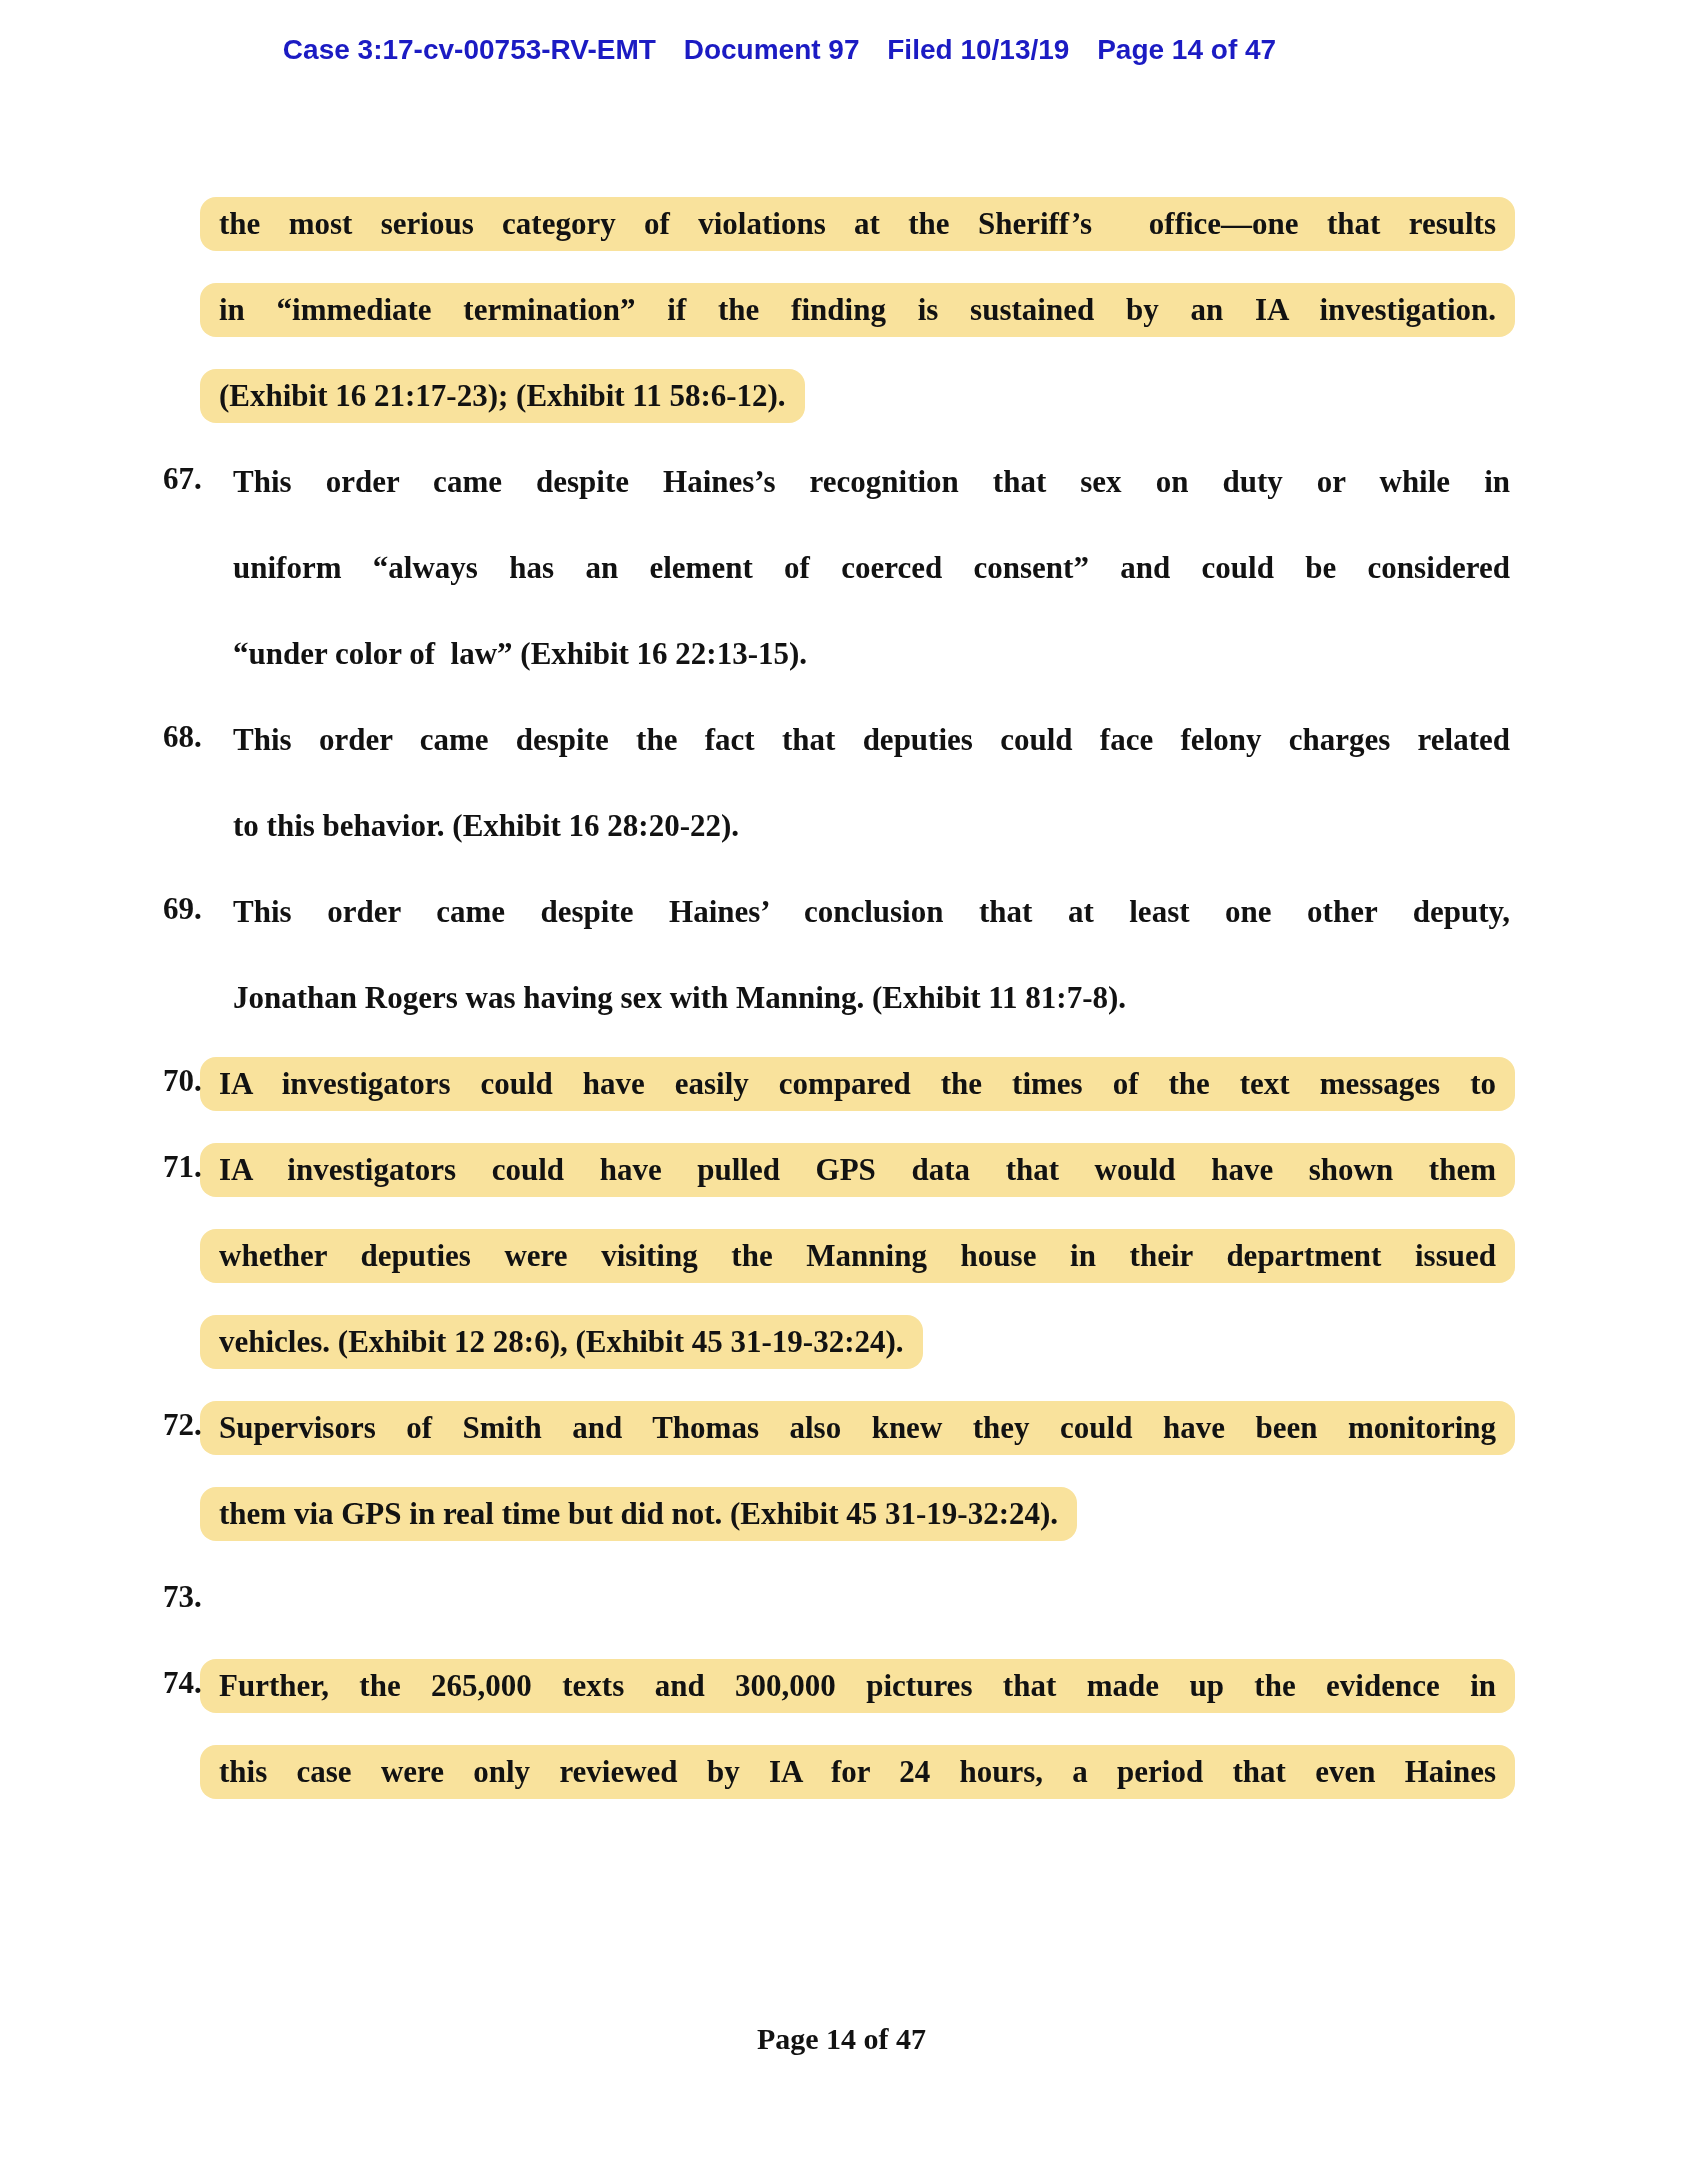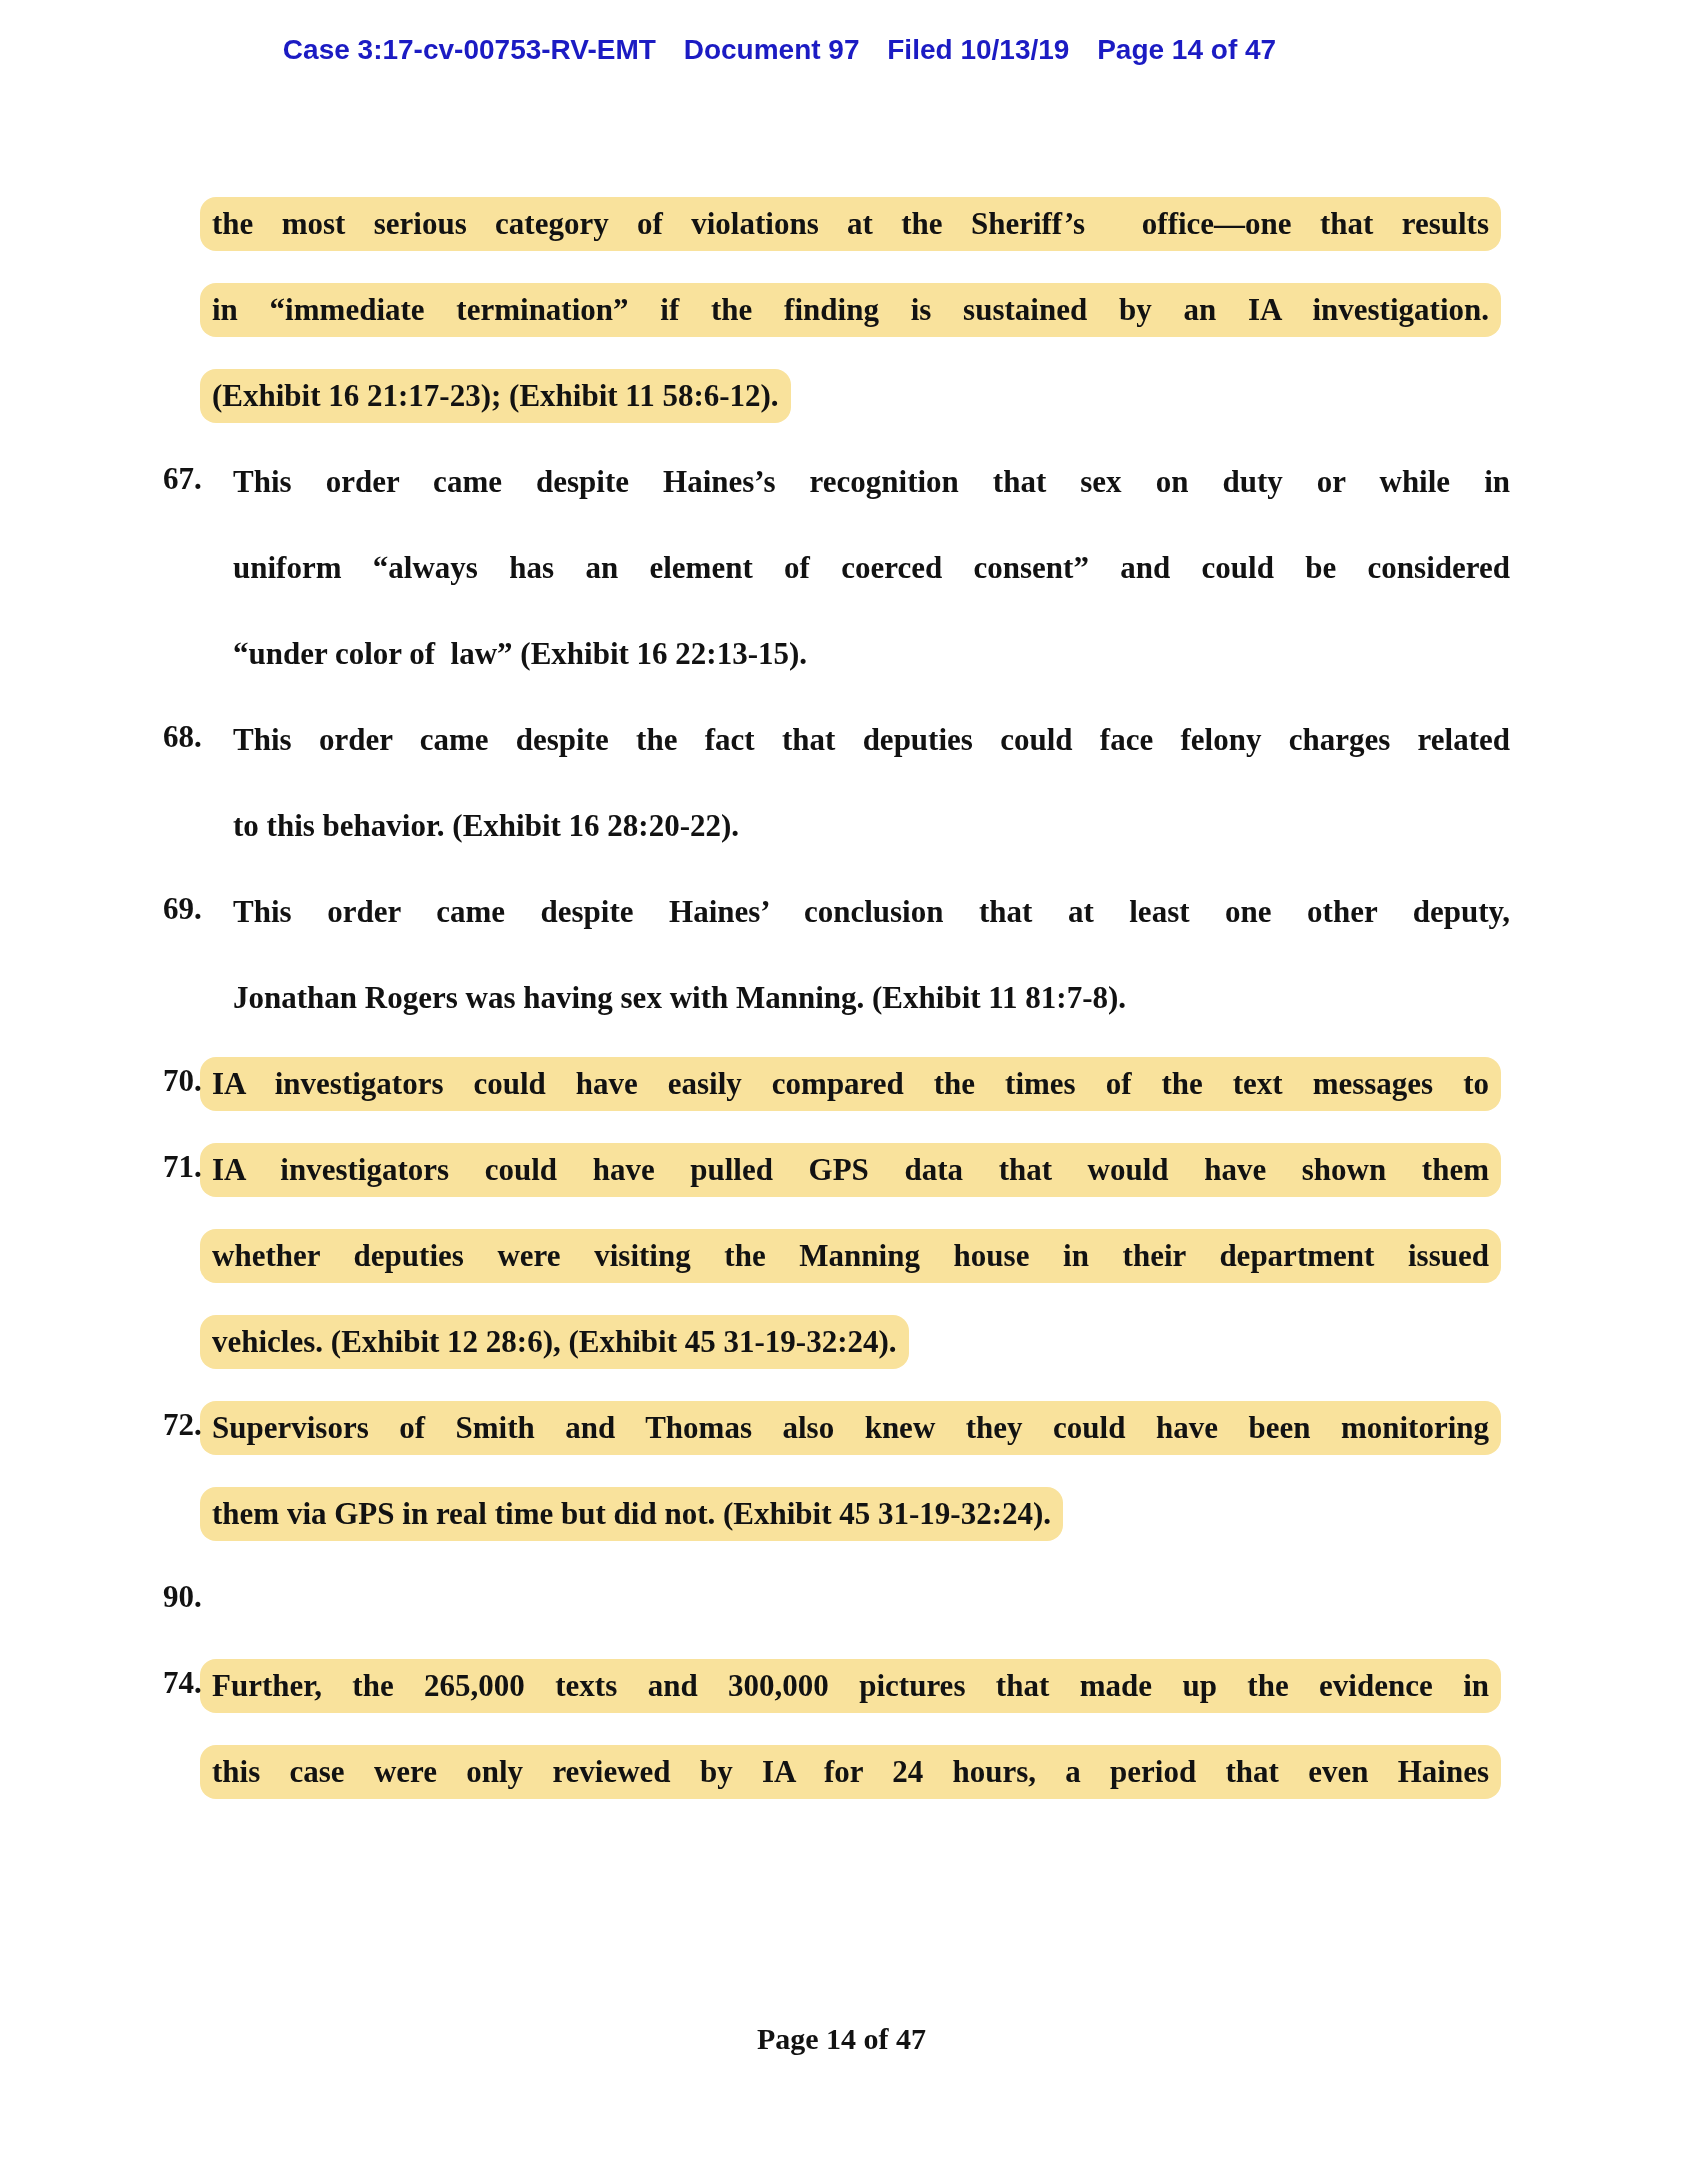--- a/index.html
+++ b/index.html
@@ -52,21 +52,21 @@
     margin-left:20px;
   }
   .full .line-text {
     width:100%;
     text-align:justify;
     text-align-last:justify;
   }
   .hl .line-text {
     background:#f9e29c;
     border-radius:16px;
-    padding:7px 12px;
+    padding:7px 19px;
     margin:-7px -13px;
   }
   .footer {
     position:absolute;
     top:2022px;
     left:0;
     width:100%;
     text-align:center;
     font-size:30px;
   }
@@ -93,21 +93,21 @@
       <div class="line full"><span class="num">68.</span><span class="line-text">This order came despite the fact that deputies could face felony charges related</span></div>
       <div class="line"><span class="line-text">to this behavior. (Exhibit 16 28:20-22).</span></div>
       <div class="line full"><span class="num">69.</span><span class="line-text">This order came despite Haines’ conclusion that at least one other deputy,</span></div>
       <div class="line"><span class="line-text">Jonathan Rogers was having sex with Manning. (Exhibit 11 81:7-8).</span></div>
       <div class="line full hl"><span class="num">70.</span><span class="line-text">IA investigators could have easily compared the times of the text messages to</span></div>
       <div class="line full hl"><span class="num">71.</span><span class="line-text">IA investigators could have pulled GPS data that would have shown them</span></div>
       <div class="line full hl"><span class="line-text">whether deputies were visiting the Manning house in their department issued</span></div>
       <div class="line hl"><span class="line-text">vehicles. (Exhibit 12 28:6), (Exhibit 45 31-19-32:24).</span></div>
       <div class="line full hl"><span class="num">72.</span><span class="line-text">Supervisors of Smith and Thomas also knew they could have been monitoring</span></div>
       <div class="line hl"><span class="line-text">them via GPS in real time but did not. (Exhibit 45 31-19-32:24).</span></div>
-      <div class="line hl"><span class="num">90.</span></div>
+      <div class="line hl"><span class="num">73.</span></div>
       <div class="line full hl"><span class="num">74.</span><span class="line-text">Further, the 265,000 texts and 300,000 pictures that made up the evidence in</span></div>
       <div class="line full hl"><span class="line-text">this case were only reviewed by IA for 24 hours, a period that even Haines</span></div>
     </div>
 
   <div class="footer">
     <span>Page 14 of 47</span>
   </div>
 
 </div>
 

